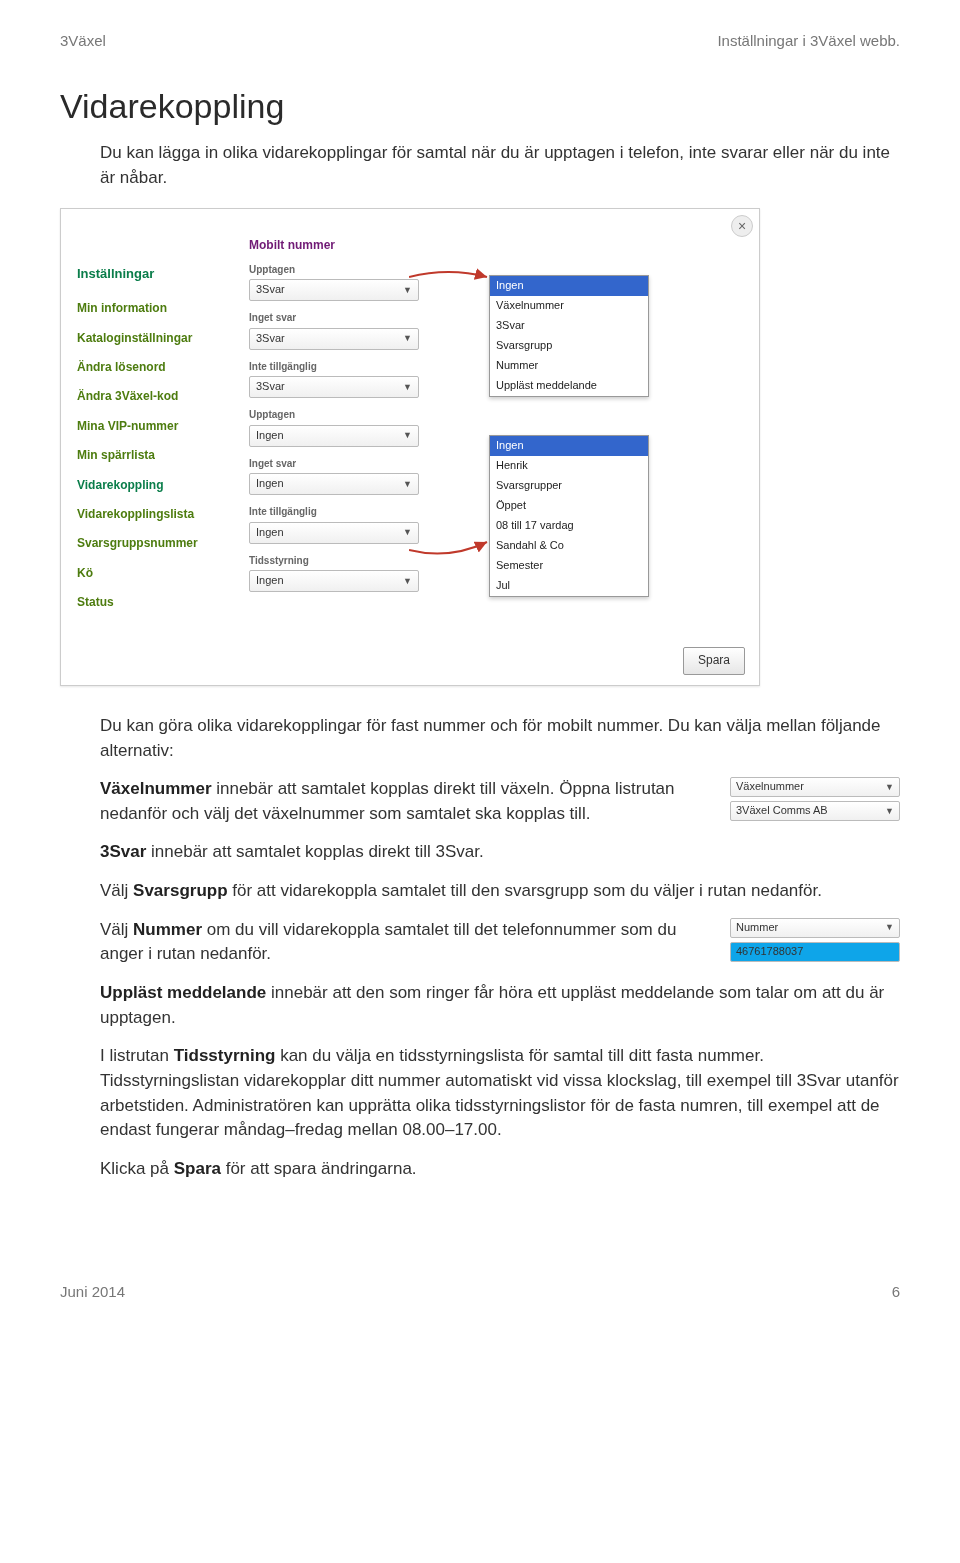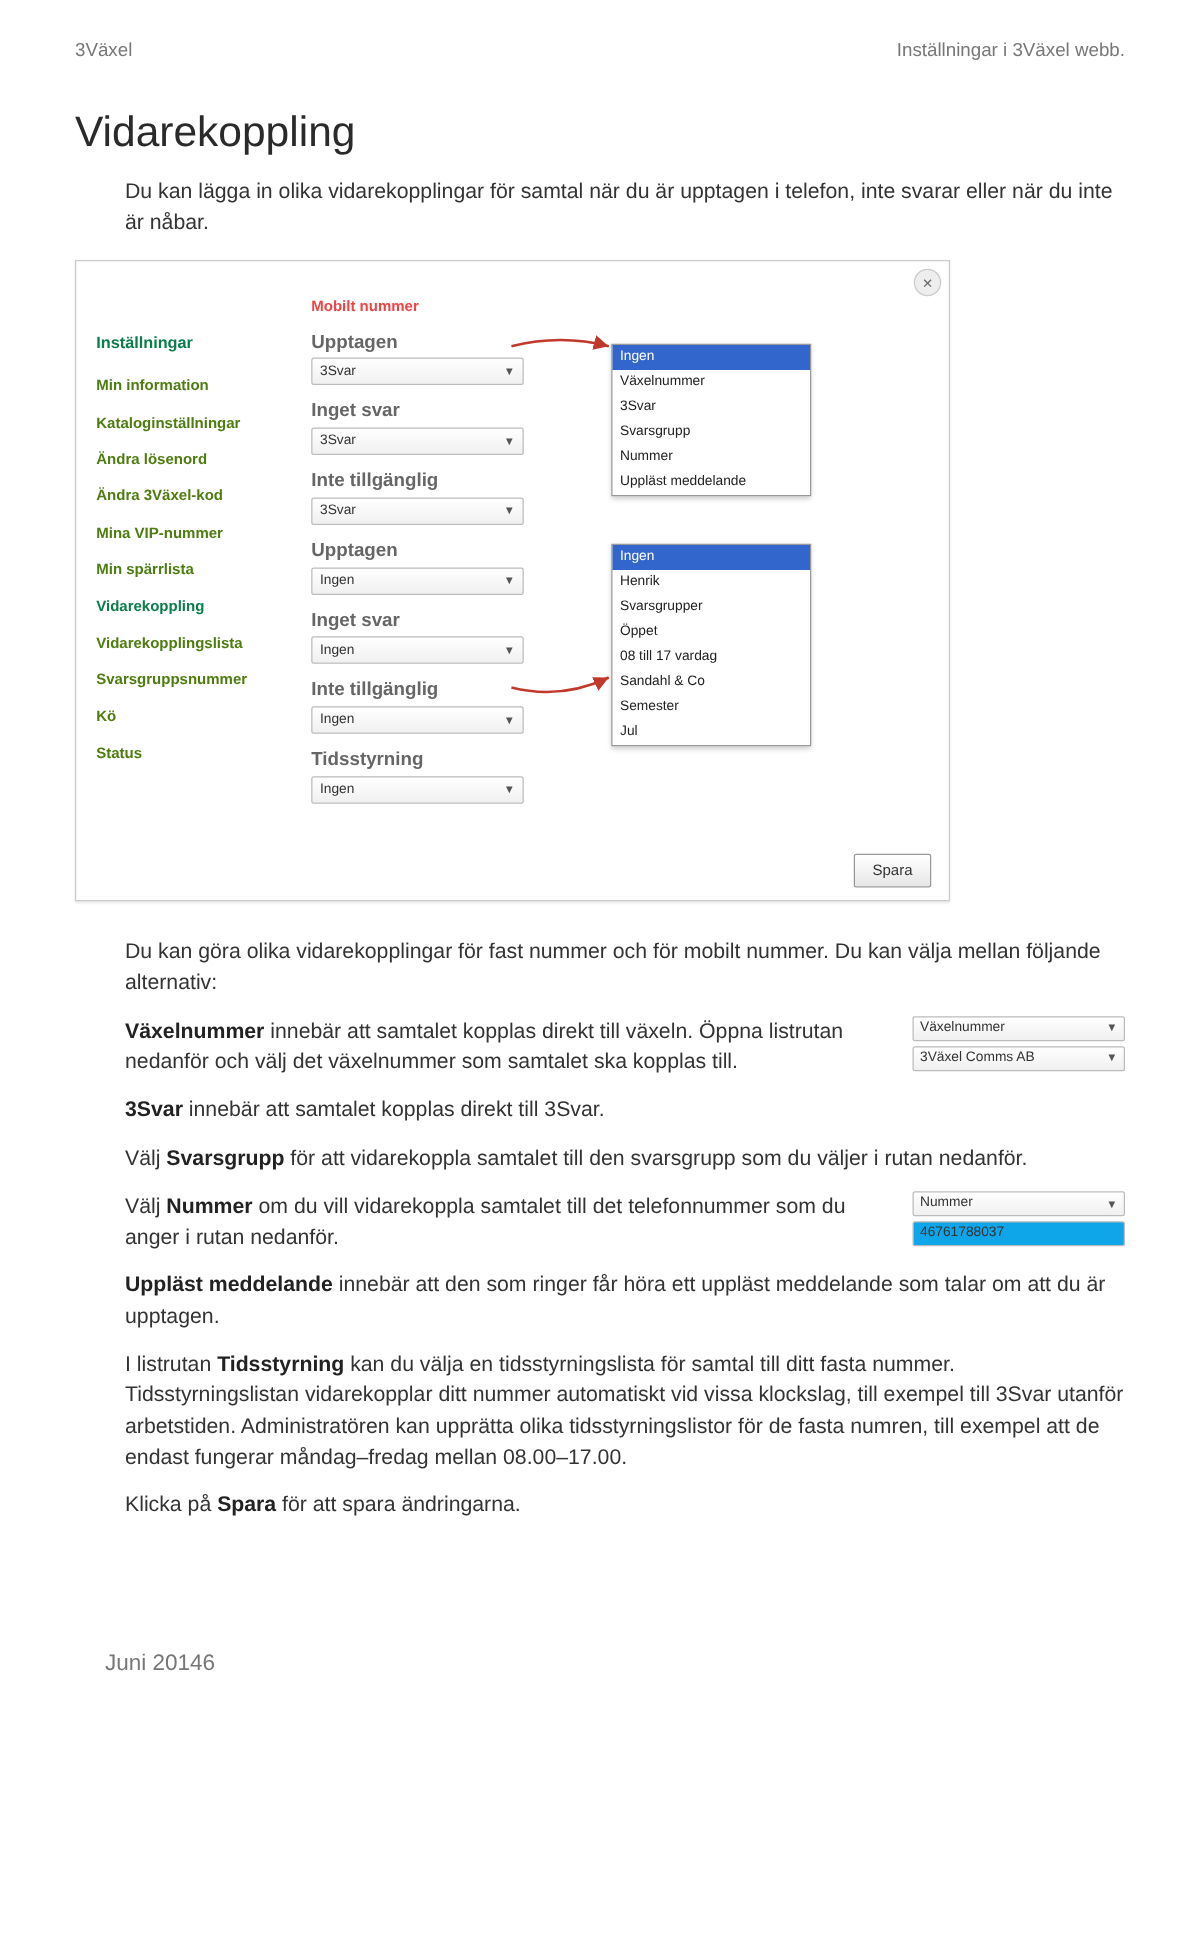--- a/index.html
+++ b/index.html
@@ -83,25 +83,25 @@
   .settings-sidebar .nav-item.active { color: #0a7d4a; }
   .settings-form {
     flex: 1;
     padding: 6px 10px 0 10px;
     position: relative;
   }
   .form-section-title {
     font-weight: bold;
     font-size: 12px;
     margin: 6px 0 8px 0;
-    color: #ef4444;
+    color: #701a75;
   }
   .form-row { margin-bottom: 10px; }
   .form-label {
-    font-size: 15px;
+    font-size: 10px;
     color: #666;
     font-weight: bold;
     margin-bottom: 2px;
   }
   .fake-select {
     width: 170px;
     height: 22px;
     border: 1px solid #bbb;
     background: linear-gradient(#fff, #f0f0f0);
     padding: 2px 6px;
@@ -174,25 +174,24 @@
     align-items: center;
     justify-content: space-between;
     font-size: 11px;
     margin-bottom: 4px;
     border-radius: 2px;
   }
   .mini-select .caret { font-size: 9px; color: #555;}
   .clear { clear: both; }
   .footer-row {
     display: flex;
-    justify-content: flex-start;
+    justify-content: space-between;
     margin-top: 100px;
-    font-size: 18px;
+    font-size: 15px;
     color: #777;
-    margin-left: 24px;
   }
   strong { font-weight: bold; color: #222; }
 </style>
 </head>
 <body>
 
 <div class="header-row">
   <span>3Växel</span>
   <span>Inställningar i 3Växel webb.</span>
 </div>

